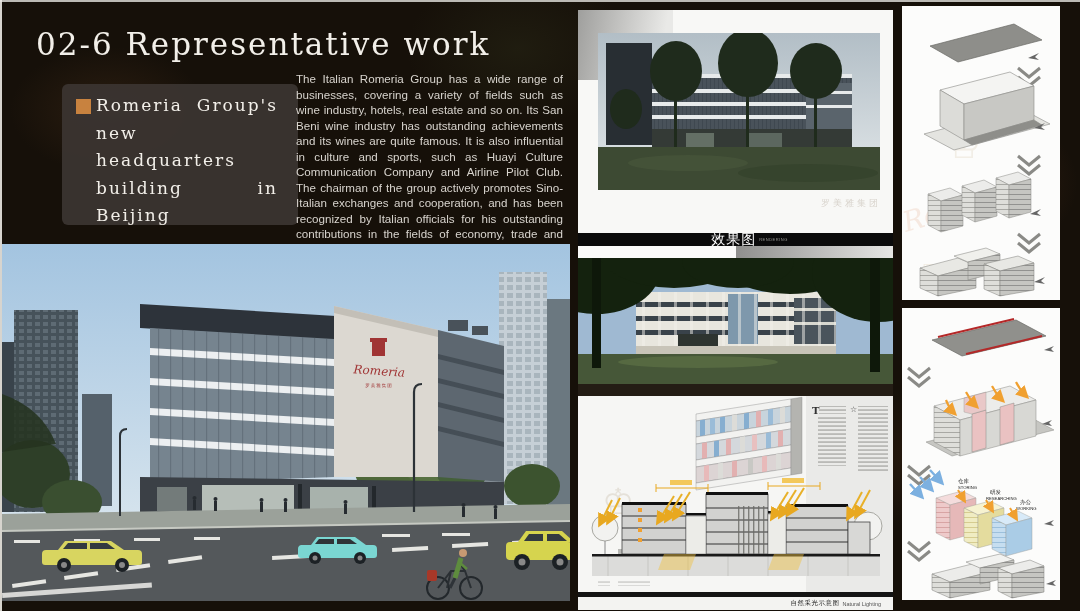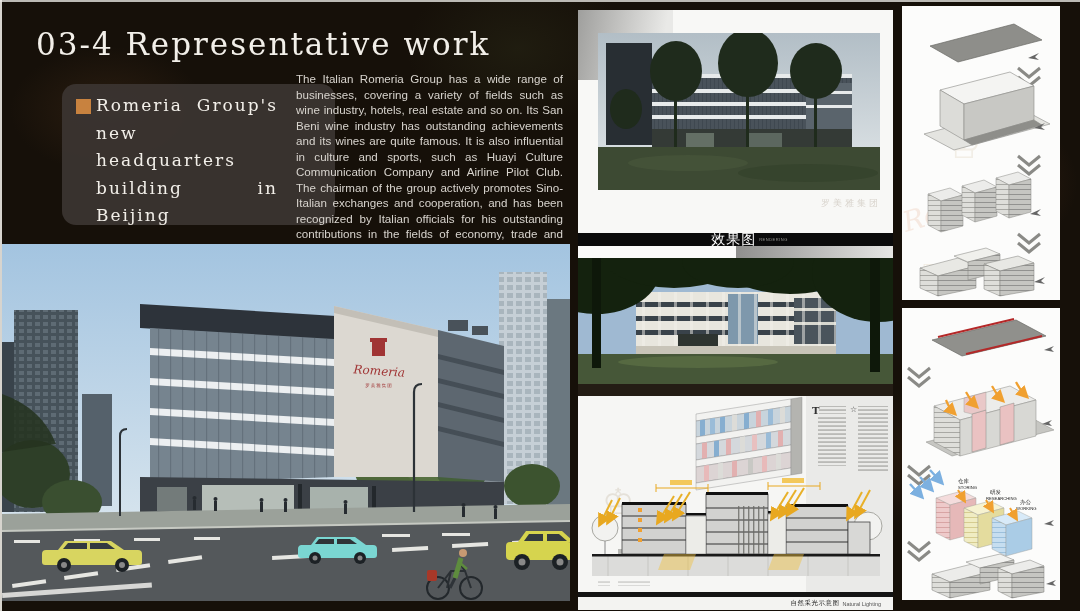--- a/index.html
+++ b/index.html
@@ -12,21 +12,21 @@
       radial-gradient(ellipse 120px 100px at 92% 30%, rgba(130,72,38,.25), transparent 70%),
       radial-gradient(ellipse 150px 100px at 86% 75%, rgba(96,58,30,.22), transparent 70%),
       radial-gradient(ellipse 110px 80px at 30% 72%, rgba(58,66,38,.18), transparent 70%),
       radial-gradient(ellipse 120px 90px at 62% 92%, rgba(80,52,28,.18), transparent 70%);}
   .abs{position:absolute;}
   .edge-top{left:0;top:0;width:1080px;height:2px;background:#d9d8d3;opacity:.85;}
   .edge-left{left:0;top:0;width:2px;height:611px;background:#eceae4;opacity:.9;}
   .title{left:36px;top:26px;width:520px;color:#f2efe9;
     font-family:"DejaVu Serif","Liberation Serif",serif;
     font-size:31px;letter-spacing:2px;font-weight:500;}
-  .infobox{left:62px;top:84px;width:273px;height:141px;background:rgba(59,53,49,.93);border-radius:14px;}
+  .infobox{left:62px;top:84px;width:236px;height:141px;background:rgba(59,53,49,.93);border-radius:6px;}
   .bullet-sq{left:14px;top:15px;width:15px;height:15px;background:#c8823f;}
   .infobox-text{left:34px;top:8px;width:182px;color:#f2efe9;
     font-family:"DejaVu Serif","Liberation Serif",serif;
     font-size:17px;line-height:1.62;letter-spacing:2px;text-align:justify;}
   .desc{left:296px;top:71px;width:267px;color:#d8d4ce;font-size:11.6px;line-height:1.34;text-align:justify;}
   .photo-main{left:2px;top:244px;width:568px;height:357px;background:#9fc2de;}
   .midcol{left:578px;top:0;width:315px;height:611px;}
   .page1{left:0;top:10px;width:315px;height:223px;background:#f8f8f6;}
   .gray-grad-tl{left:0;top:0;width:95px;height:70px;
     background:linear-gradient(100deg,#9f9f9d,#e9e9e7 85%);}
@@ -49,21 +49,21 @@
   .rp1{left:902px;top:6px;height:294px;}
   .rp2{left:902px;top:308px;height:292px;}
 </style>
 </head>
 <body>
 
 <div class="slide">
   <div class="abs edge-top"></div>
   <div class="abs edge-left"></div>
 
-  <div class="abs title">03-4 Representative work</div>
+  <div class="abs title">02-6 Representative work</div>
 
   <div class="abs infobox">
     <div class="abs bullet-sq"></div>
     <div class="abs infobox-text">Romeria Group's new headquarters building in Beijing</div>
   </div>
 
   <div class="abs desc">The Italian Romeria Group has a wide range of businesses, covering a variety of fields such as wine industry, hotels, real estate and so on. Its San Beni wine industry has outstanding achievements and its wines are quite famous. It is also influential in culture and sports, such as Huayi Culture Communication Company and Airline Pilot Club. The chairman of the group actively promotes Sino-Italian exchanges and cooperation, and has been recognized by Italian officials for his outstanding contributions in the fields of economy, trade and culture.</div>
 
   <div class="abs photo-main">
     <svg width="568" height="357" viewBox="0 0 568 357">

